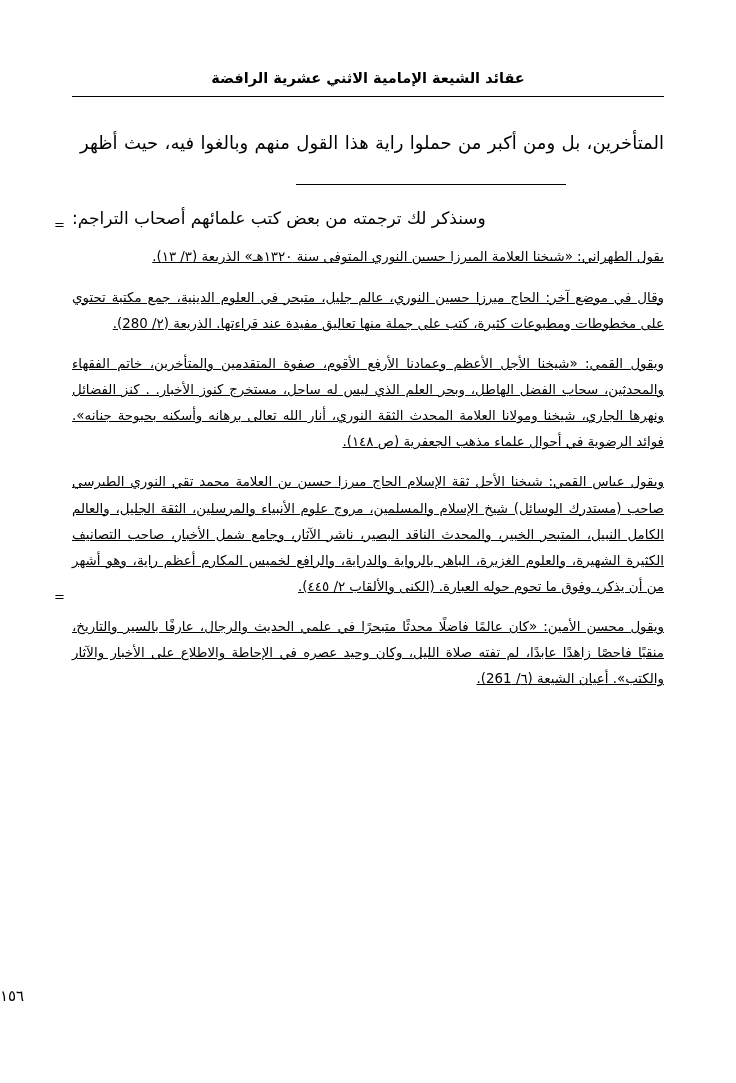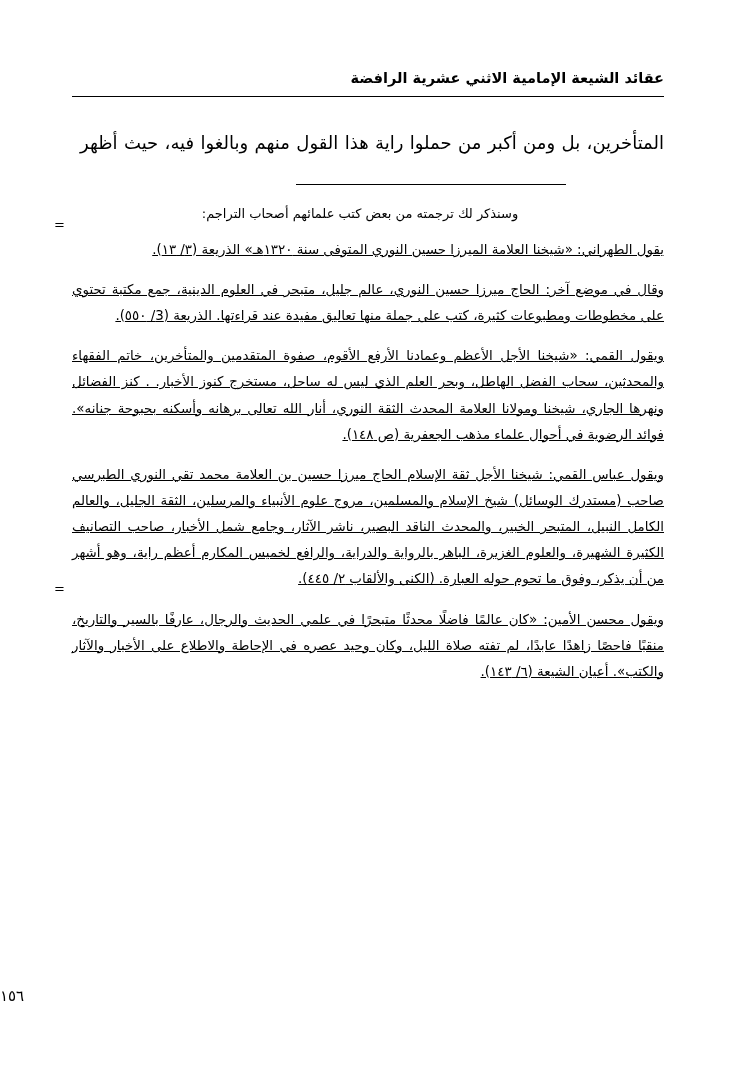--- a/index.html
+++ b/index.html
@@ -17,21 +17,21 @@
     color: #000000;
     overflow: hidden;
   }
 
   
   .header {
     position: absolute;
     top: 68px;
     right: 72px;
     left: 72px;
-    text-align: right;
+    text-align: center;
   }
   .header-title {
     font-size: 14.5px;
     font-weight: bold;
     letter-spacing: 0;
     line-height: 1.4;
     direction: rtl;
   }
   .header-rule {
     position: absolute;
@@ -83,24 +83,24 @@
 
   p.para {
     font-size: 13.4px;
     line-height: 1.95;
     margin: 0 0 14px 0;
     text-align: justify;
     text-align-last: right;
     text-decoration: underline;
   }
   p.note {
-    font-size: 13px;
+    font-size: 17px;
     line-height: 1.9;
     margin: 0 0 10px 0;
-    text-align: center;
+    text-align: left;
     padding-right: 16px;
   }
 
   .page-number {
     position: absolute;
     bottom: 78px;
     left: 0;
     right: 0;
     text-align: left;
     font-size: 15px;
@@ -124,22 +124,22 @@
     <div class="divider-wrap">
       <div class="short-rule"></div>
     </div>
 
     <span class="eq-mark eq-top">=</span>
     <span class="eq-mark eq-bottom">=</span>
 
     <p class="note">وسنذكر لك ترجمته من بعض كتب علمائهم أصحاب التراجم:</p>
 
     <p class="para">يقول الطهراني: «شيخنا العلامة الميرزا حسين النوري المتوفى سنة ١٣٢٠هـ» الذريعة (٣/ ١٣).</p>
-    <p class="para">وقال في موضع آخر: الحاج ميرزا حسين النوري، عالم جليل، متبحر في العلوم الدينية، جمع مكتبة تحتوي على مخطوطات ومطبوعات كثيرة، كتب على جملة منها تعاليق مفيدة عند قراءتها. الذريعة (3/ ٥٥٠).</p>
+    <p class="para">وقال في موضع آخر: الحاج ميرزا حسين النوري، عالم جليل، متبحر في العلوم الدينية، جمع مكتبة تحتوي على مخطوطات ومطبوعات كثيرة، كتب على جملة منها تعاليق مفيدة عند قراءتها. الذريعة (٢/ 280).</p>
     <p class="para">ويقول القمي: «شيخنا الأجل الأعظم وعمادنا الأرفع الأقوم، صفوة المتقدمين والمتأخرين، خاتم الفقهاء والمحدثين، سحاب الفضل الهاطل، وبحر العلم الذي ليس له ساحل، مستخرج كنوز الأخبار. . كنز الفضائل ونهرها الجاري، شيخنا ومولانا العلامة المحدث الثقة النوري، أنار الله تعالى برهانه وأسكنه بحبوحة جنانه». فوائد الرضوية في أحوال علماء مذهب الجعفرية (ص ١٤٨).</p>
     <p class="para">ويقول عباس القمي: شيخنا الأجل ثقة الإسلام الحاج ميرزا حسين بن العلامة محمد تقي النوري الطبرسي صاحب (مستدرك الوسائل) شيخ الإسلام والمسلمين، مروج علوم الأنبياء والمرسلين، الثقة الجليل، والعالم الكامل النبيل، المتبحر الخبير، والمحدث الناقد البصير، ناشر الآثار، وجامع شمل الأخبار، صاحب التصانيف الكثيرة الشهيرة، والعلوم الغزيرة، الباهر بالرواية والدراية، والرافع لخميس المكارم أعظم راية، وهو أشهر من أن يذكر، وفوق ما تحوم حوله العبارة. (الكنى والألقاب ٢/ ٤٤٥).</p>
-    <p class="para">ويقول محسن الأمين: «كان عالمًا فاضلًا محدثًا متبحرًا في علمي الحديث والرجال، عارفًا بالسير والتاريخ، منقبًا فاحصًا زاهدًا عابدًا، لم تفته صلاة الليل، وكان وحيد عصره في الإحاطة والاطلاع على الأخبار والآثار والكتب». أعيان الشيعة (٦/ ١٤٣).</p>
+    <p class="para">ويقول محسن الأمين: «كان عالمًا فاضلًا محدثًا متبحرًا في علمي الحديث والرجال، عارفًا بالسير والتاريخ، منقبًا فاحصًا زاهدًا عابدًا، لم تفته صلاة الليل، وكان وحيد عصره في الإحاطة والاطلاع على الأخبار والآثار والكتب». أعيان الشيعة (٦/ 261).</p>
 
   </div>
 
   <div class="page-number">١٥٦</div>
 
 </div>
 
 </body></html>

